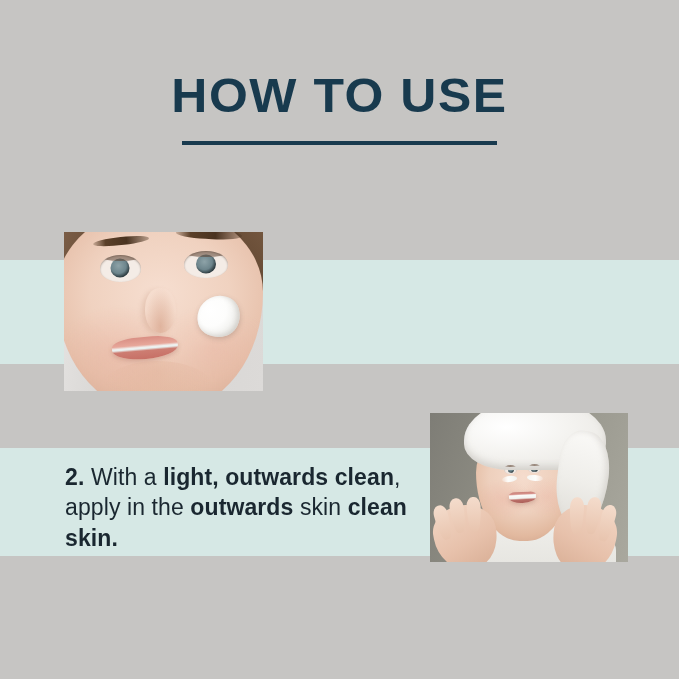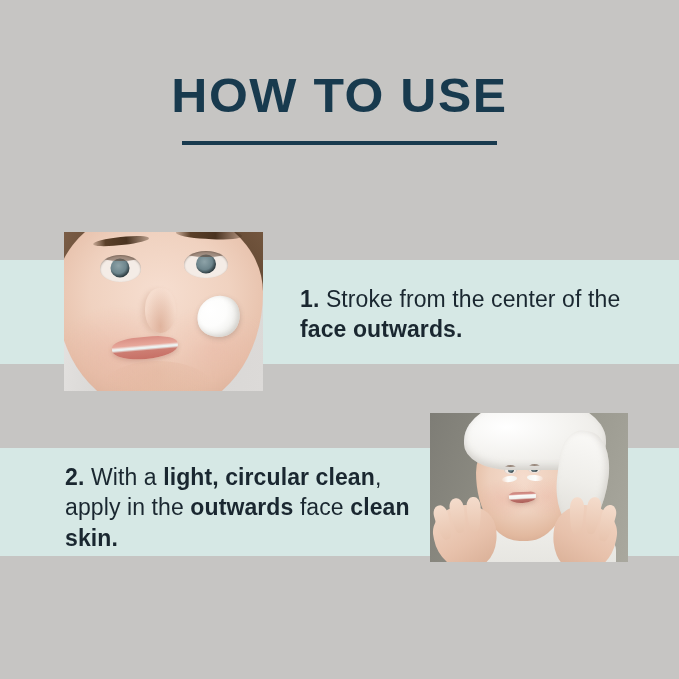--- a/index.html
+++ b/index.html
@@ -332,24 +332,20 @@
         <div class="eye p1-eyeL"></div>
         <div class="eye p1-eyeR"></div>
         <div class="p1-nose"></div>
         <div class="p1-lips"></div>
         <div class="p1-cream"></div>
         <div class="p1-chin"></div>
       </div>
     </div>
   </div>
 
-  <div class="step-text step-1">
-    <span class="num">1.</span><span> Stroke from the center of</span>
-    <span>the </span><b>face outwards.</b>
-  </div>
 
   <div class="band band-2"></div>
 
   <div class="photo photo-2">
     <div class="photo-inner">
       <div class="p2-bg"></div>
       <div class="p2-body"></div>
       <div class="p2-face">
         <div class="brow p2-browL"></div>
         <div class="brow p2-browR"></div>
@@ -368,18 +364,18 @@
       </div>
       <div class="p2-handR">
         <div class="finger f1"></div>
         <div class="finger f2"></div>
         <div class="finger f3"></div>
       </div>
     </div>
   </div>
 
   <div class="step-text step-2">
-    <span class="num">2.</span><span> With a </span><b>light, circular</b>
+    <span class="num">2.</span><span> With a </span><b>light, outwards</b>
     <b>clean</b><span>, apply in the </span><b>outwards</b>
-    <span>face </span><b>clean skin.</b>
+    <span>skin </span><b>clean skin.</b>
   </div>
 
 </div>
 
 </body></html>

